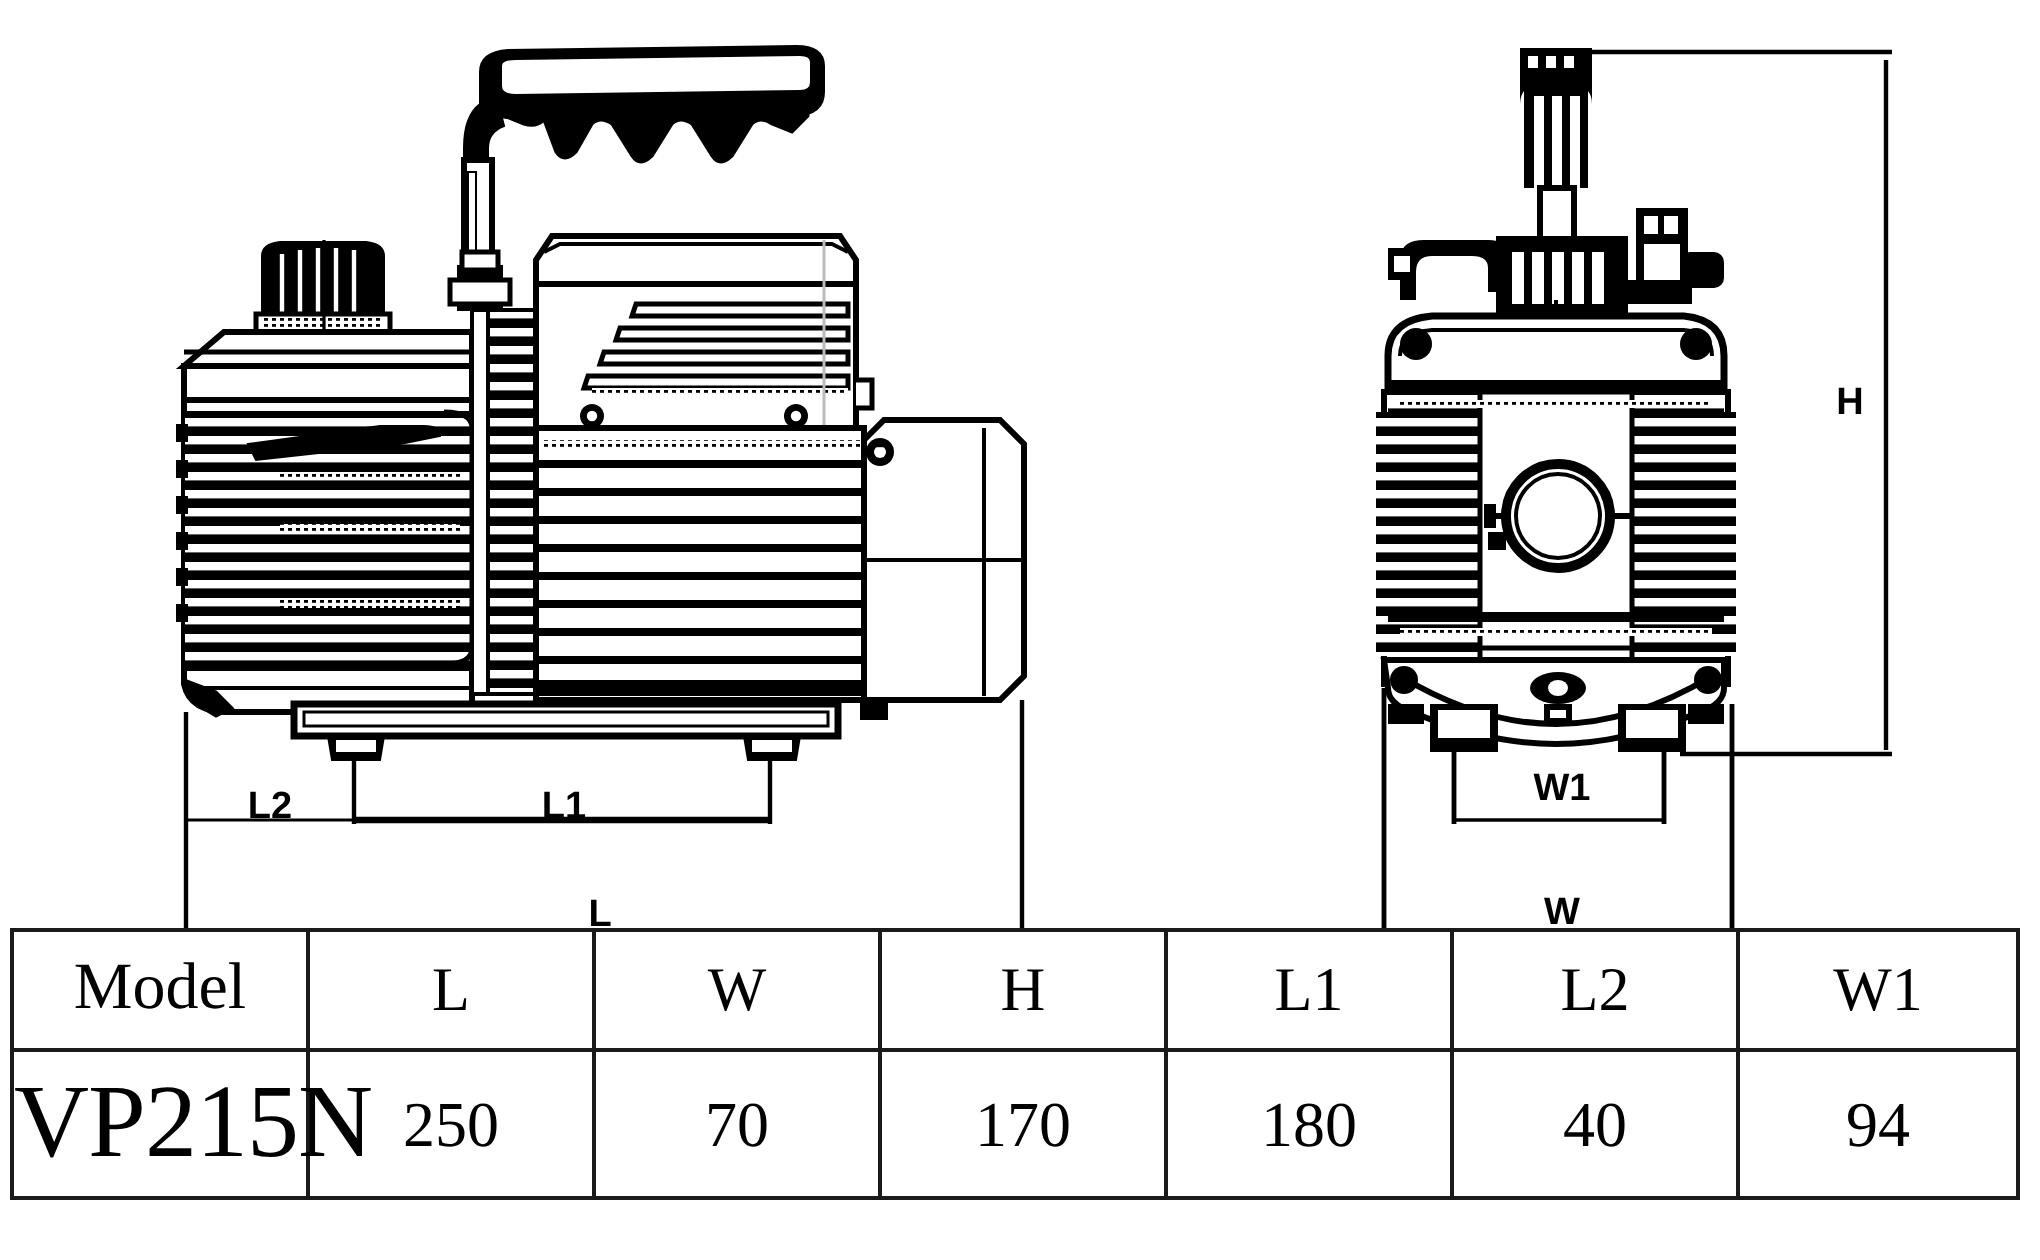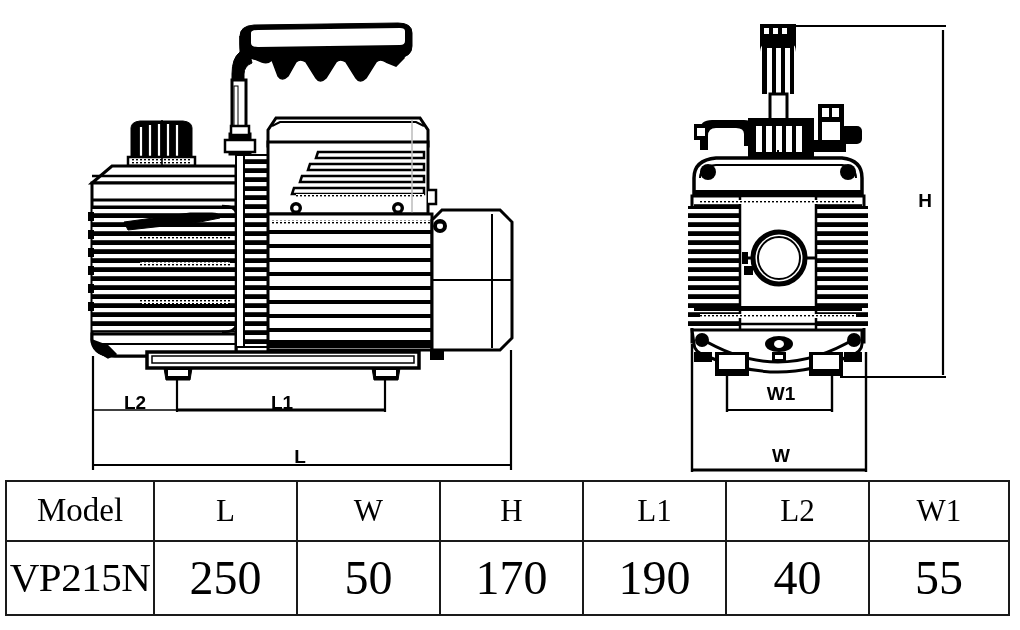--- a/index.html
+++ b/index.html
@@ -21,21 +21,21 @@
     position: absolute;
     left: 0; top: 0;
     width: 1020px; height: 486px;
   }
   #drawing-svg { display: block; }
 
   
   #spec-table-wrap {
     position: absolute;
     left: 5px;
-    top: 480px;
+    top: 464px;
     width: 1003px;
     height: 136px;
   }
   table.spec {
     border-collapse: collapse;
     width: 100%;
     height: 100%;
     table-layout: fixed;
     font-family: "Liberation Serif", "DejaVu Serif", serif;
     background: #fff;
@@ -51,25 +51,25 @@
   table.spec tr.head-row td {
     height: 58px;
     font-size: 31px;
     font-weight: 400;
   }
   table.spec tr.head-row td.model-head {
     font-size: 33px;
   }
   table.spec tr.value-row td {
     height: 72px;
-    font-size: 48px;
+    font-size: 32px;
     font-weight: 400;
   }
   table.spec tr.value-row td.model-value {
-    font-size: 41px;
+    font-size: 52px;
     letter-spacing: -0.5px;
   }
   
   col.c-model { width: 148px; }
   col.c-l     { width: 143px; }
   col.c-w     { width: 143px; }
   col.c-h     { width: 143px; }
   col.c-l1    { width: 143px; }
   col.c-l2    { width: 143px; }
   col.c-w1    { width: 140px; }
@@ -426,23 +426,23 @@
           <td>L</td>
           <td>W</td>
           <td>H</td>
           <td>L1</td>
           <td>L2</td>
           <td>W1</td>
         </tr>
         <tr class="value-row">
           <td class="model-value">VP215N</td>
           <td>250</td>
-          <td>50</td>
+          <td>70</td>
           <td>170</td>
-          <td>190</td>
+          <td>180</td>
           <td>40</td>
-          <td>55</td>
+          <td>94</td>
         </tr>
       </tbody>
     </table>
   </div>
 
 </div>
 
 </body></html>

